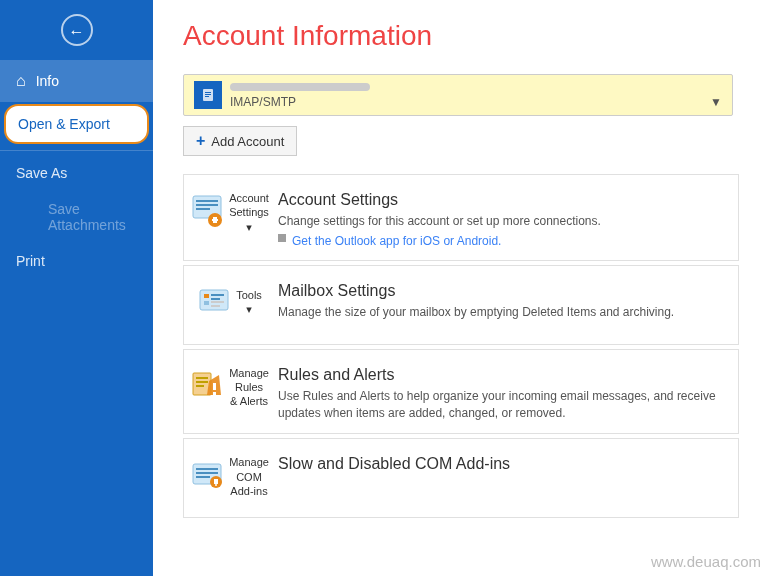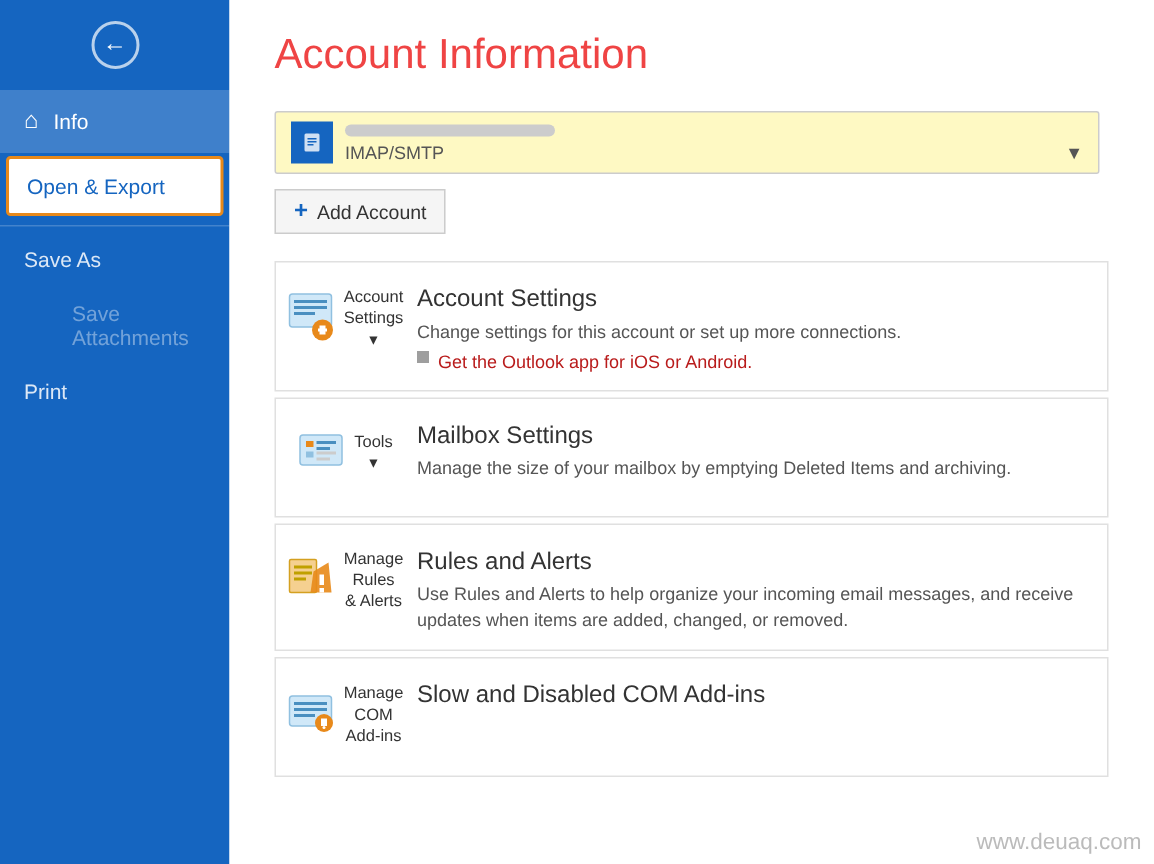--- a/index.html
+++ b/index.html
@@ -43,21 +43,21 @@
       color: #fff;
     }
     .sidebar-nav-item.active {
       background: rgba(255,255,255,0.18);
     }
     .sidebar-selected {
       background: #fff;
       color: #1565C0 !important;
       border: 2px solid #e8891a;
       margin: 2px 4px;
-      border-radius: 3px;
+      border-radius: 14px;
       padding: 10px 12px;
     }
     .sidebar-separator {
       height: 1px;
       background: rgba(255,255,255,0.2);
       margin: 4px 0;
     }
     .sidebar-text-item {
       padding: 10px 16px;
       font-size: 14px;
@@ -198,21 +198,21 @@
     .card-description {
       font-size: 12px;
       color: #555;
       line-height: 1.4;
     }
     .card-link {
       display: flex;
       gap: 6px;
       margin-top: 4px;
       font-size: 12px;
-      color: #b91c1c;
+      color: #3b82f6;
       cursor: pointer;
       text-decoration: none;
     }
     .link-square {
       width: 8px;
       height: 8px;
       background: #9e9e9e;
       flex-shrink: 0;
     }
 

